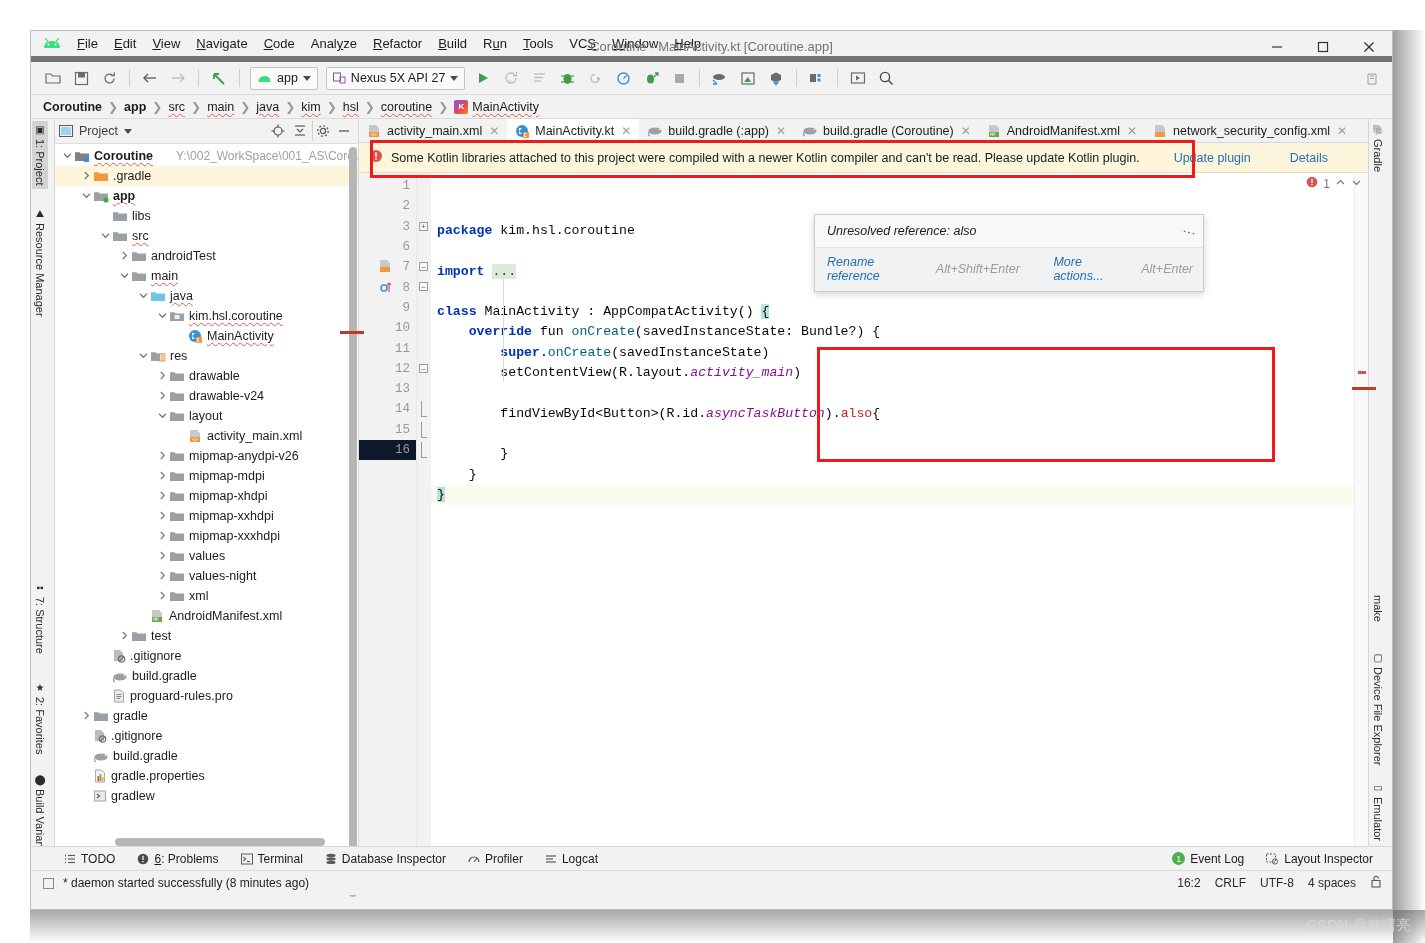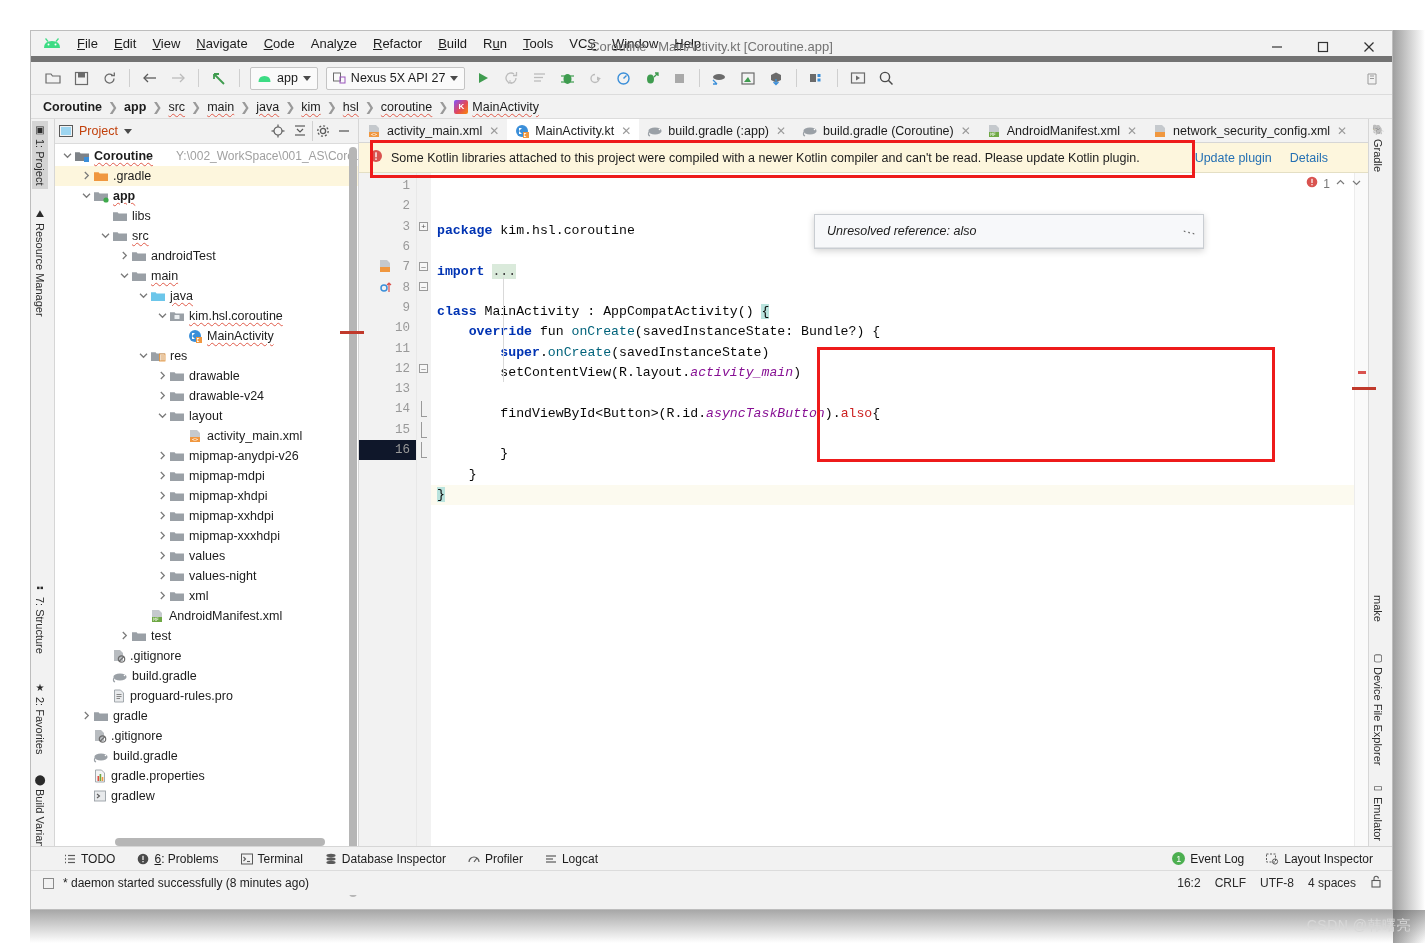--- a/index.html
+++ b/index.html
@@ -177,21 +177,21 @@
     position: relative;
   }
   .pp-header {
     height: 25px;
     background: #f2f2f2;
     display: flex; align-items: center;
     padding: 0 4px;
     border-bottom: 1px solid #dcdcdc;
   }
   .pp-title {
-    font-size: 12.5px; color: #c2410c; margin-left: 6px;
+    font-size: 12.5px; color: #404040; margin-left: 6px;
   }
   .pp-head-icons { margin-left: auto; display: flex; align-items: center; gap: 2px; }
   .pp-hicon { width: 20px; height: 20px; display: flex; align-items: center; justify-content: center; color: #555; }
 
   .tree {
     flex: 1;
     overflow: hidden;
     font-size: 12.5px;
     color: #1c1c1c;
     padding-top: 2px;
@@ -266,21 +266,21 @@
     background: #fdf6dd;
     border-bottom: 1px solid #e4dfc4;
     display: flex; align-items: center;
     padding: 0 10px;
     font-size: 12.5px;
     color: #1c1c1c;
     gap: 8px;
     position: relative;
   }
   .notif-link { color: #2470b3; cursor: pointer; }
-  .notif-right { margin-left: auto; display: flex; gap: 18px; padding-right: 30px;}
+  .notif-right { margin-left: auto; display: flex; gap: 39px; padding-right: 30px;}
 
   
   .code-wrap {
     flex: 1;
     position: relative;
     background: #ffffff;
     overflow: hidden;
     display: flex;
   }
   .gutter {
@@ -1268,20 +1268,27 @@
           <div class="cline"><span class="kw">package</span> kim.hsl.coroutine</div><div class="cline">&nbsp;</div><div class="cline"><span class="kw">import</span> <span class="mark-dots">...</span></div><div class="cline">&nbsp;</div><div class="cline"><span class="kw">class</span> MainActivity : AppCompatActivity() <span class="mark-brace">{</span></div><div class="cline">    <span class="kw">override</span> fun <span class="fn">onCreate</span>(savedInstanceState: Bundle?) {</div><div class="cline">        <span class="kw">super</span>.<span class="fn">onCreate</span>(savedInstanceState)</div><div class="cline">        setContentView(R.layout.<span class="prop">activity_main</span>)</div><div class="cline">&nbsp;</div><div class="cline">        findViewById&lt;Button&gt;(R.id.<span class="prop">asyncTaskButton</span>).<span class="err-word">also</span>{</div><div class="cline">&nbsp;</div><div class="cline">        }</div><div class="cline">    }</div><div class="cline cur"><span class="mark-brace">}</span></div></div>
           <div class="anal-strip">
             <div class="anal-mark" style="top:198px"></div>
           </div>
 
           <div class="err-popup">
             <div class="err-popup-top">
               <span>Unresolved reference: also</span>
               <span class="kebab">⋮</span>
             </div>
+            <div class="err-popup-btm">
+              <span class="epl">Rename reference</span>
+              <span class="eps">Alt+Shift+Enter</span>
+              <span style="width:18px"></span>
+              <span class="epl">More actions...</span>
+              <span class="eps">Alt+Enter</span>
+            </div>
           </div>
         </div>
       </div>
 
       <div class="vstrip right">
         <div class="vtab" style="top:2px">
           <span class="vico">🐘</span>
           <span>Gradle</span>
         </div>
         <div class="vtab" style="top:472px">

